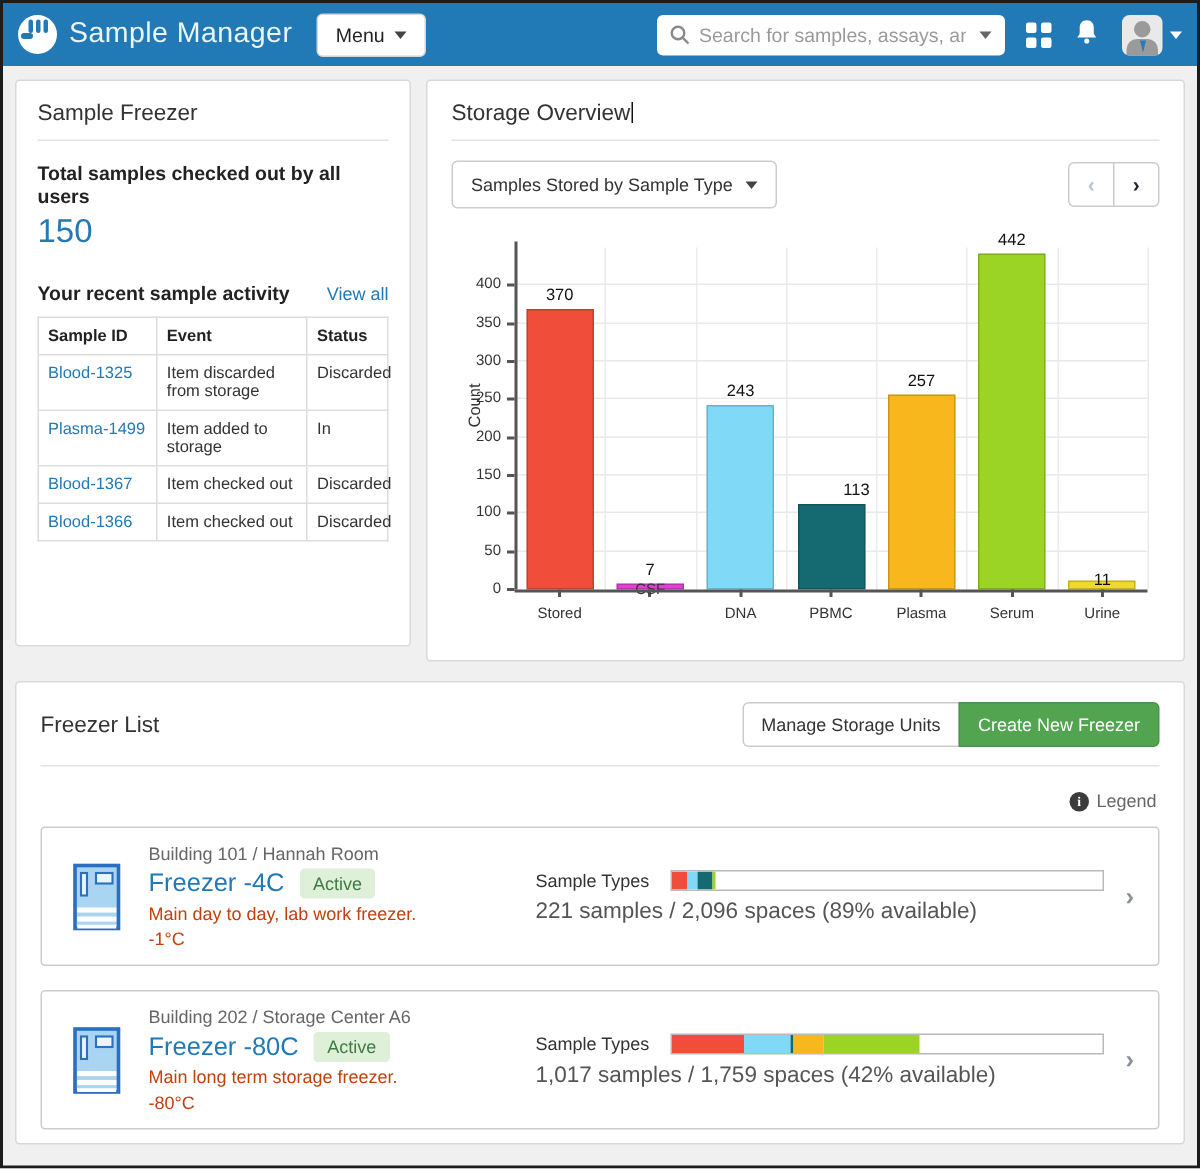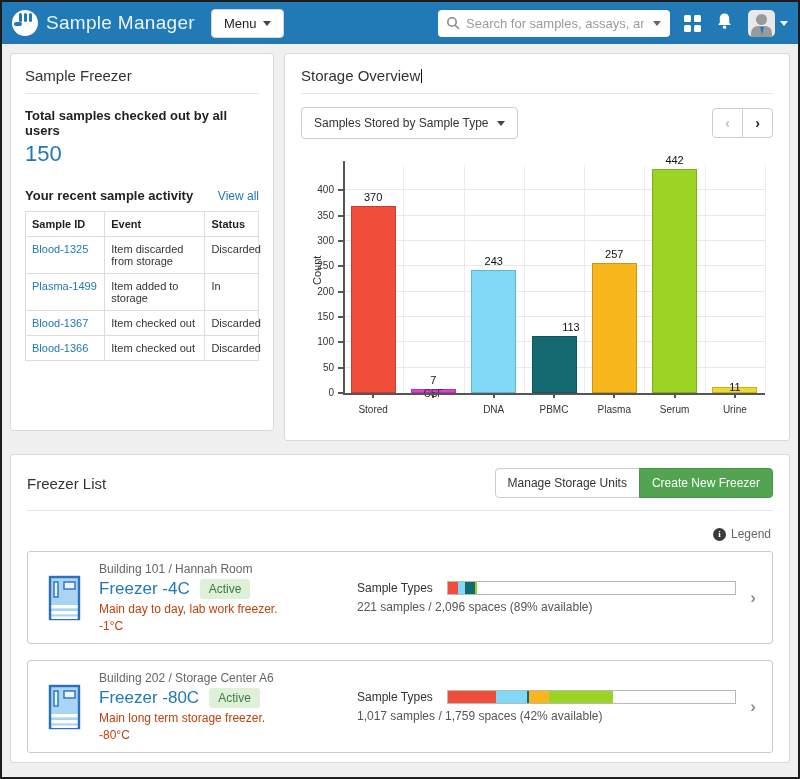--- a/index.html
+++ b/index.html
@@ -91,21 +91,21 @@
   .crumb { font-size:12px; color:#666; }
   .fname-row { display:flex; align-items:center; gap:10px; margin-top:3px; }
   .fname { font-size:17px; }
   .badge-active { background:#dff0d8; color:#3f7a43; font-size:12px; padding:3px 9px; border-radius:3px; }
   .fdesc, .ftemp { font-size:12px; color:#c2410c; margin-top:3px; }
   .freezer-right { flex:1; }
   .st-row { display:flex; align-items:center; gap:14px; }
   .st-label { font-size:12px; color:#333; white-space:nowrap; }
   .st-bar { flex:1; height:14px; border:1px solid #b9b9b9; background:#fff; display:flex; overflow:hidden; }
   .st-bar span { height:100%; }
-  .st-stats { font-size:12px; color:#555; margin-top:5px; }
+  .st-stats { font-size:15px; color:#555; margin-top:5px; }
   .chev { color:#8a9299; font-size:17px; font-weight:700; padding:0 4px 0 14px; cursor:pointer; }
 </style>
 </head>
 <body>
 
 <div class="screen">
 
   <div class="navbar">
     <div class="brand">
       <div class="brand-logo">

